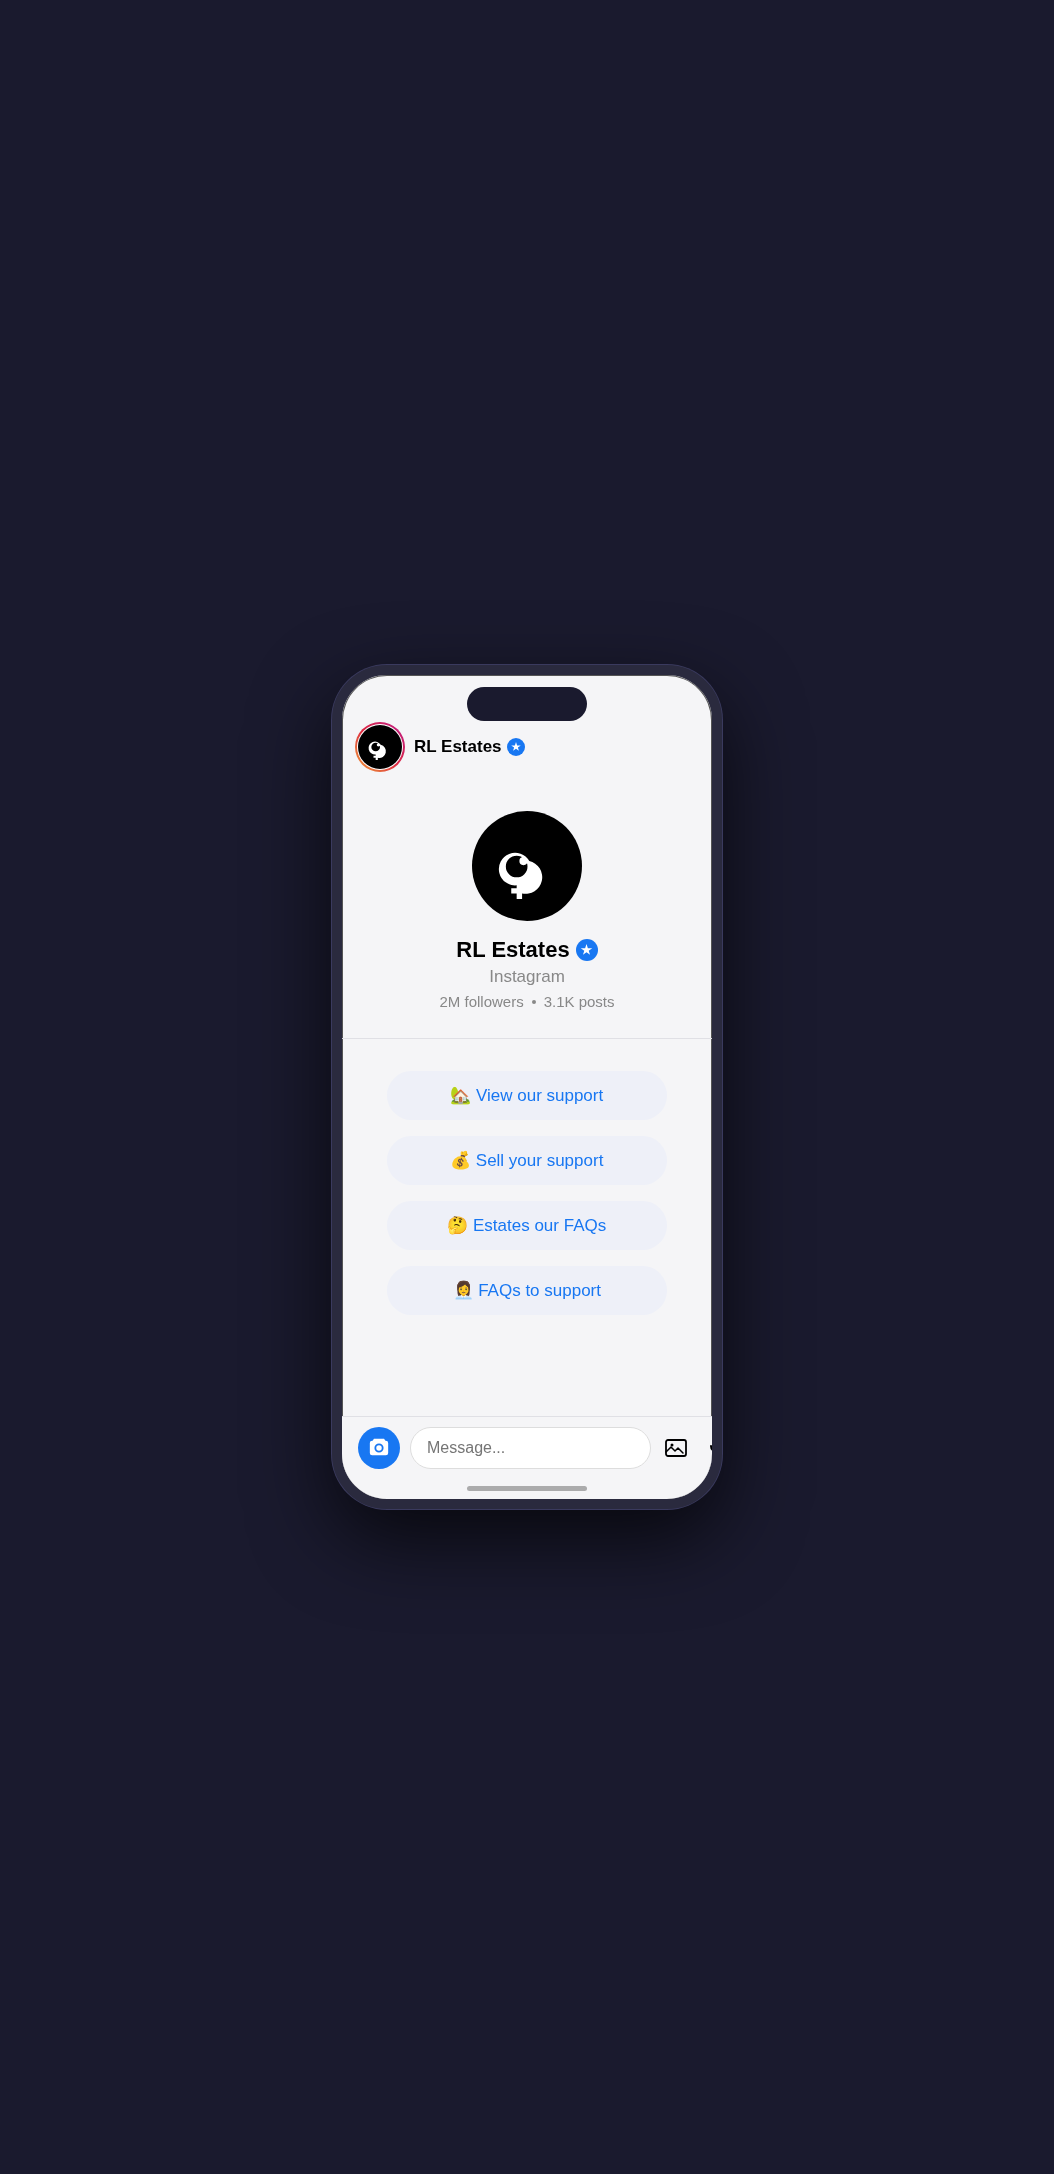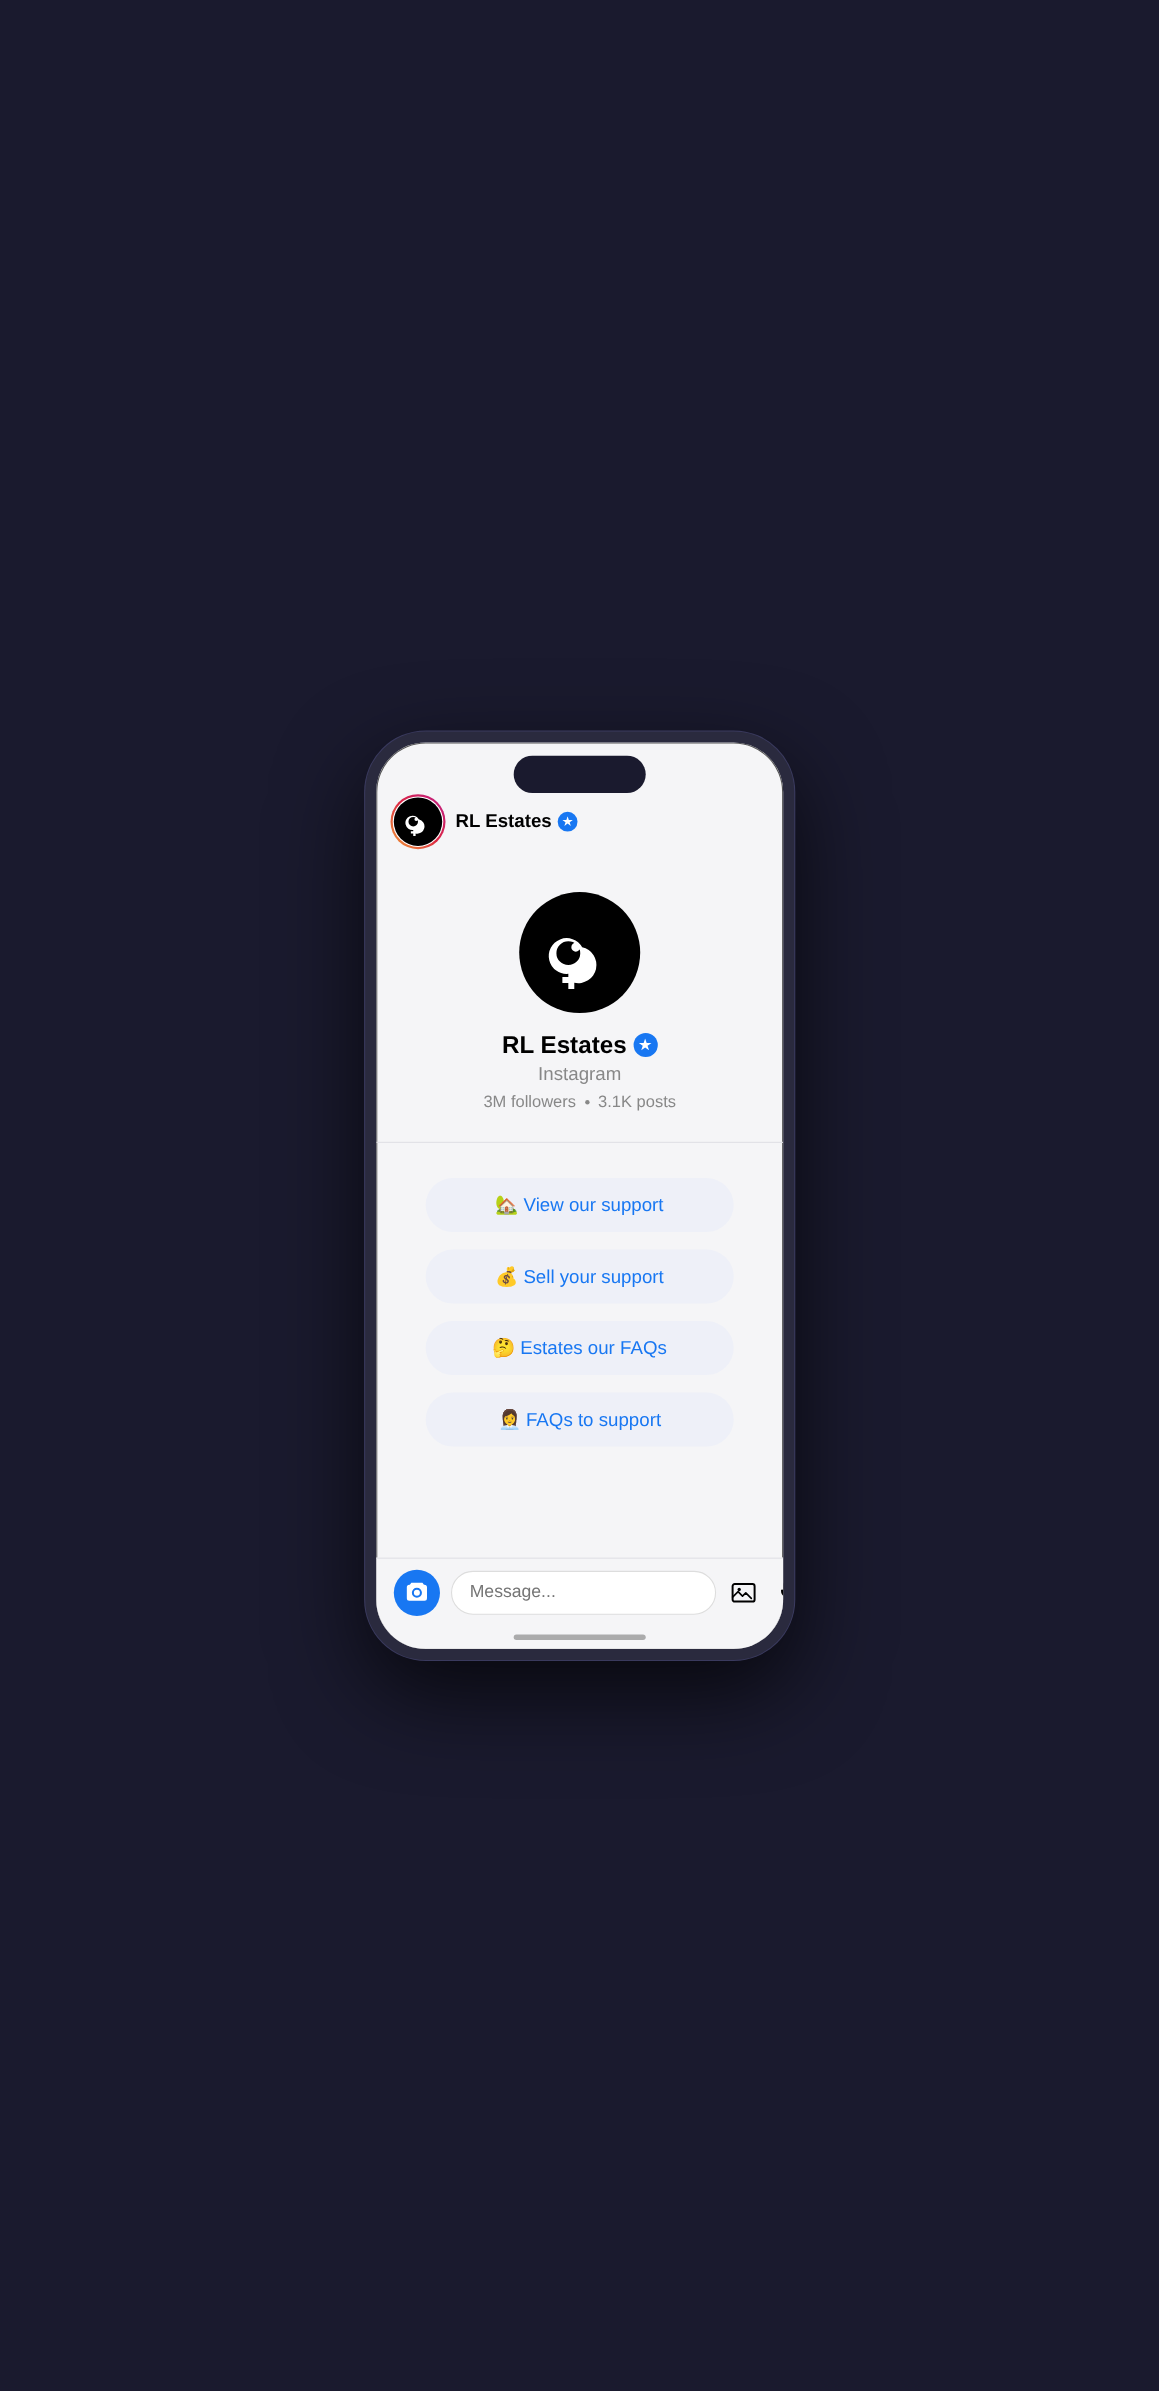--- a/index.html
+++ b/index.html
@@ -276,21 +276,20 @@
       justify-content: center;
       gap: 4px;
     }
 
     
     .bottom-bar {
       padding: 10px 16px 30px;
       background: #f5f5f7;
       border-top: 1px solid #e0e0e5;
       display: flex;
-      align-items: center;
       gap: 10px;
     }
 
     .camera-btn {
       width: 42px;
       height: 42px;
       background: #1877f2;
       border-radius: 50%;
       display: flex;
       align-items: center;
@@ -409,21 +408,21 @@
         <div class="verified-badge">
           <svg viewBox="0 0 13 13">
               <path d="M6.5 0L7.87 4.13H12.26L8.7 6.69 10.05 10.82 6.5 8.24 2.95 10.82 4.3 6.69.74 4.13H5.13L6.5 0z" fill="white"></path>
             </svg>
         </div>
       </div>
 
       <div class="profile-platform">Instagram</div>
 
       <div class="profile-stats">
-        <span>3M followers</span>
+        <span>2M followers</span>
         <div class="dot"></div>
         <span>3.1K posts</span>
       </div>
     </div>
 
     <div class="divider"></div>
 
     <div class="action-buttons">
       <button class="action-btn">
         <span>🏡</span>

